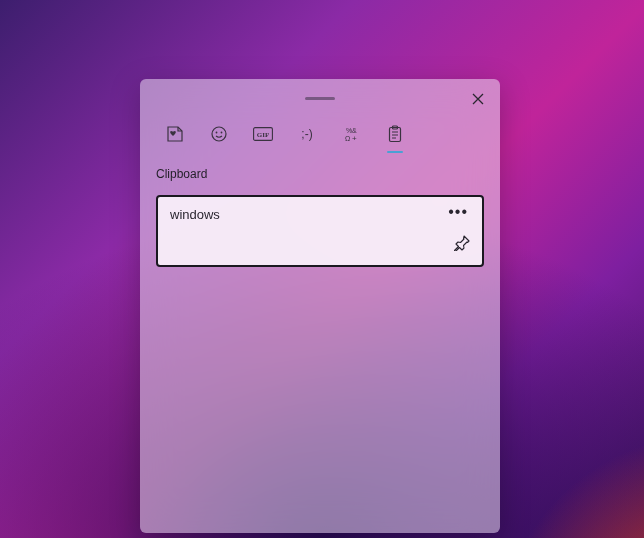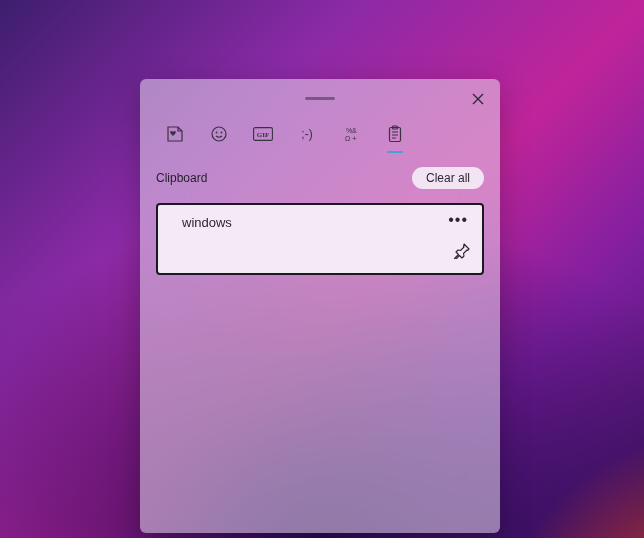--- a/index.html
+++ b/index.html
@@ -99,21 +99,21 @@
       font-size: 12px;
       color: #2a2830;
       cursor: pointer;
       font-family: inherit;
     }
     .clip-item {
       margin: 6px 16px;
       background: rgba(248,242,250,0.92);
       border: 2.5px solid #1a1820;
       border-radius: 4px;
-      padding: 10px 12px 10px 24px;
+      padding: 10px 12px 10px 12px;
       height: 72px;
       position: relative;
       display: flex;
       flex-direction: column;
       justify-content: space-between;
     }
     .clip-row {
       display: flex;
       align-items: flex-start;
       justify-content: space-between;
@@ -189,21 +189,20 @@
         <rect x="5.5" y="1" width="5" height="3" rx="1" fill="none" stroke="currentColor" stroke-width="1.2"></rect>
         <line x1="5" y1="7" x2="11" y2="7" stroke="currentColor" stroke-width="1"></line>
         <line x1="5" y1="10" x2="11" y2="10" stroke="currentColor" stroke-width="1"></line>
         <line x1="5" y1="13" x2="9" y2="13" stroke="currentColor" stroke-width="1"></line>
       </svg>
     </div>
   </div>
 
   <div class="section-head">
     <div class="section-title">Clipboard</div>
-    <button class="clear-all">Clear all</button>
   </div>
 
   <div class="clip-item">
     <div class="clip-row">
       <div class="clip-text">windows</div>
       <div class="dots">
         <span>•••</span>
       </div>
     </div>
     <div class="pin">

